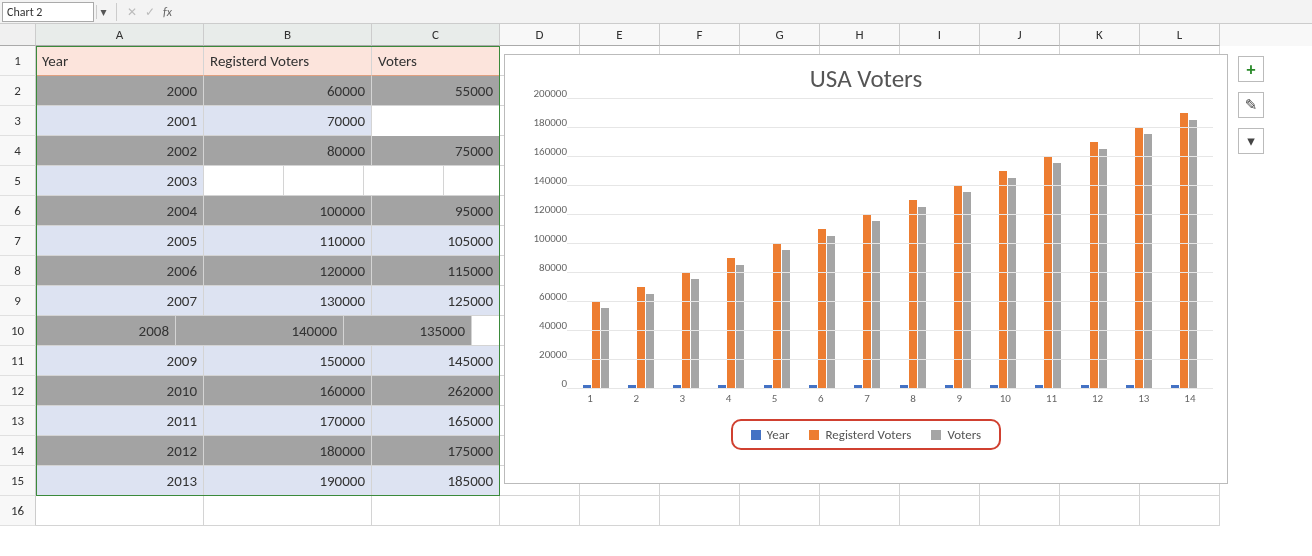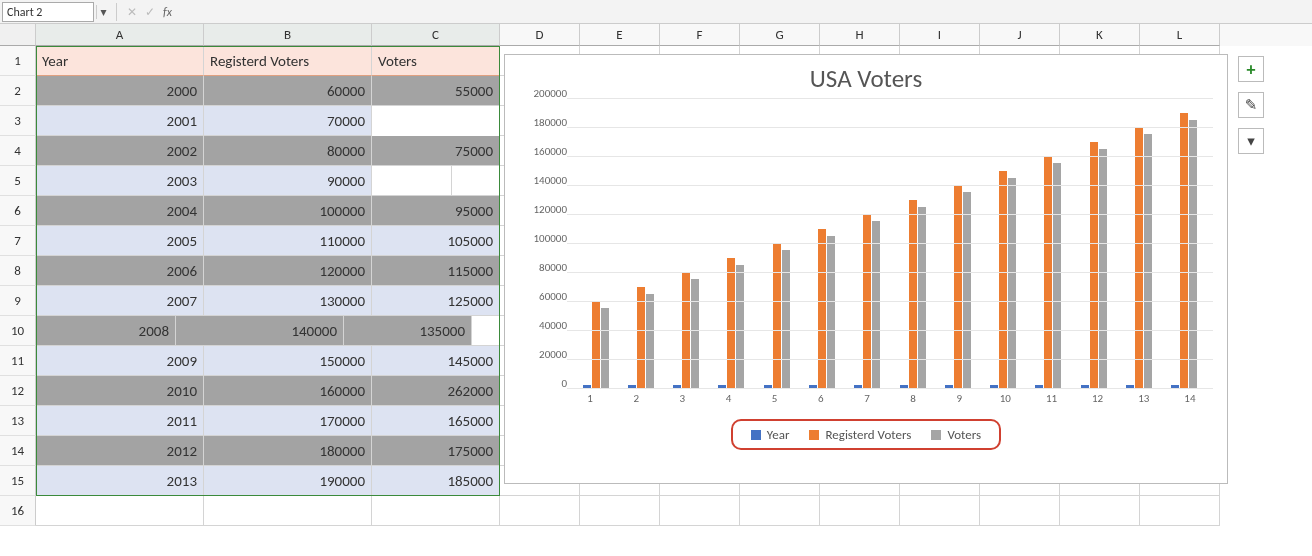--- a/index.html
+++ b/index.html
@@ -280,21 +280,20 @@
         <div class="cell" style="width: 80px;"></div>
         <div class="cell" style="width: 80px;"></div>
         <div class="cell" style="width: 80px;"></div>
         <div class="cell" style="width: 80px;"></div>
         <div class="cell" style="width: 80px;"></div>
         <div class="cell" style="width: 80px;"></div>
       </div>
       <div class="sheet-row">
         <div class="row-header">5</div>
         <div class="cell data-cell num alt" style="width: 168px;">2003</div>
-        <div class="cell data-cell num alt" style="width: 168px;">90000</div>
         <div class="cell" style="width: 80px;"></div>
         <div class="cell" style="width: 80px;"></div>
         <div class="cell" style="width: 80px;"></div>
         <div class="cell" style="width: 80px;"></div>
         <div class="cell" style="width: 80px;"></div>
         <div class="cell" style="width: 80px;"></div>
         <div class="cell" style="width: 80px;"></div>
         <div class="cell" style="width: 80px;"></div>
         <div class="cell" style="width: 80px;"></div>
       </div>

